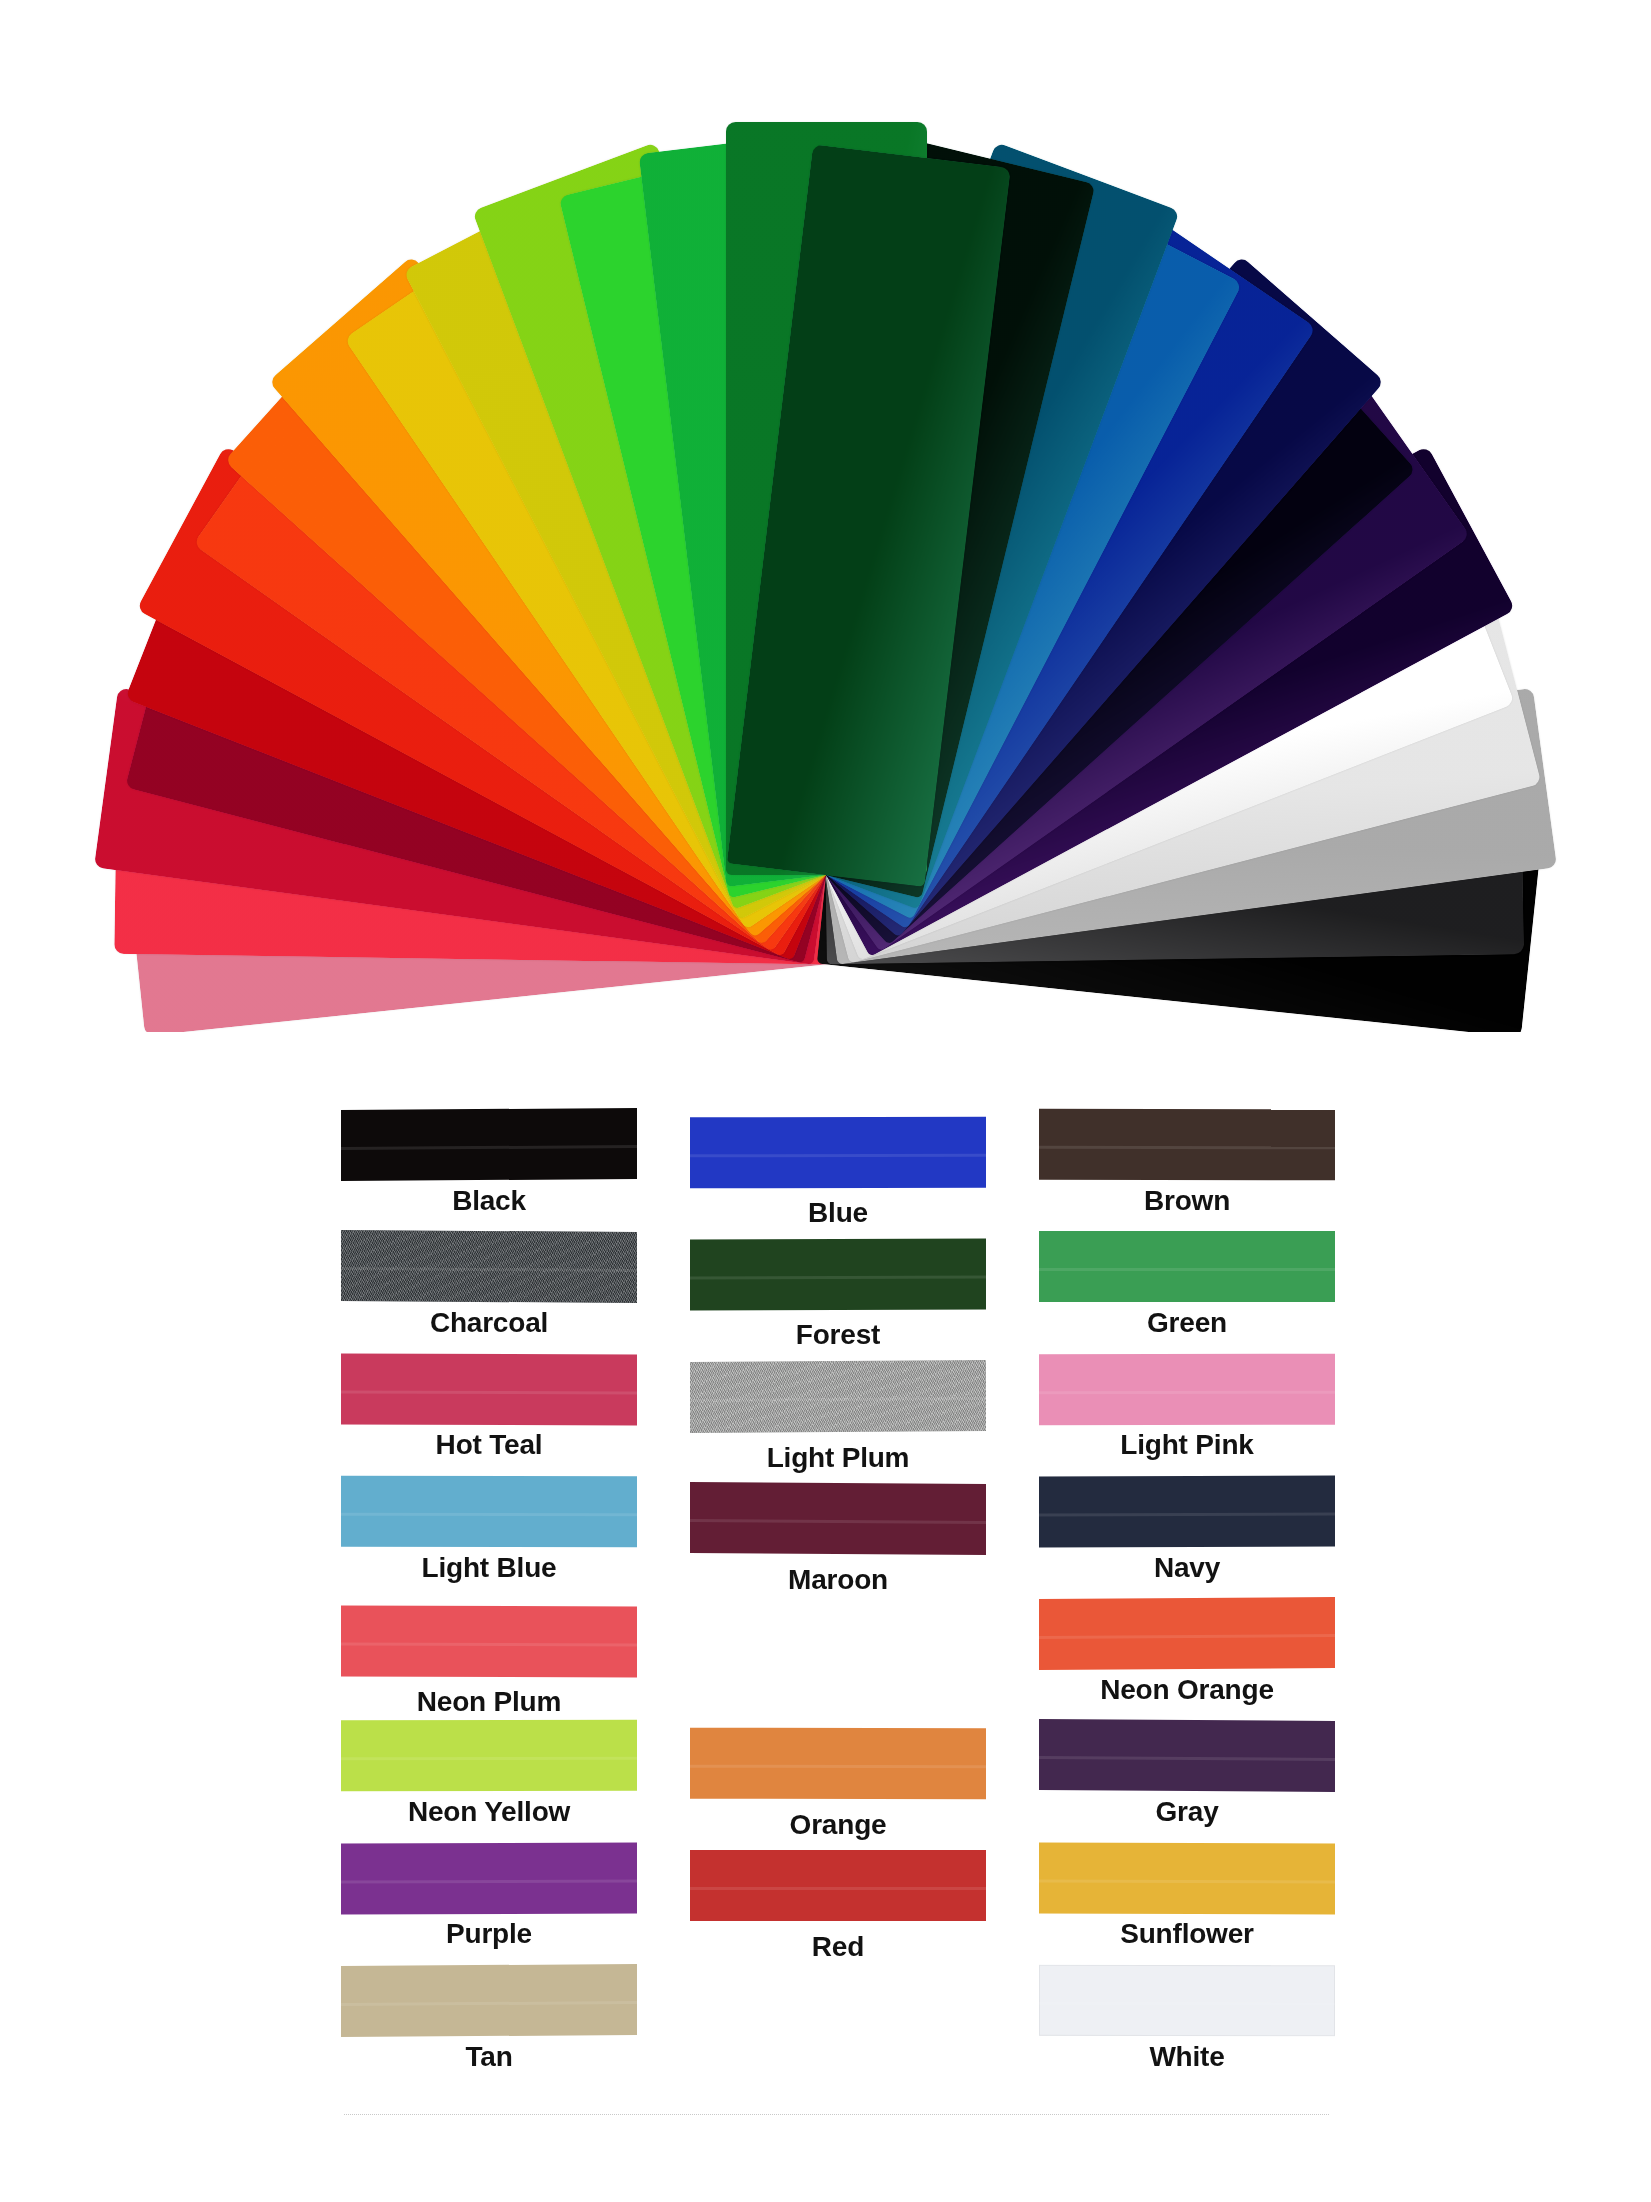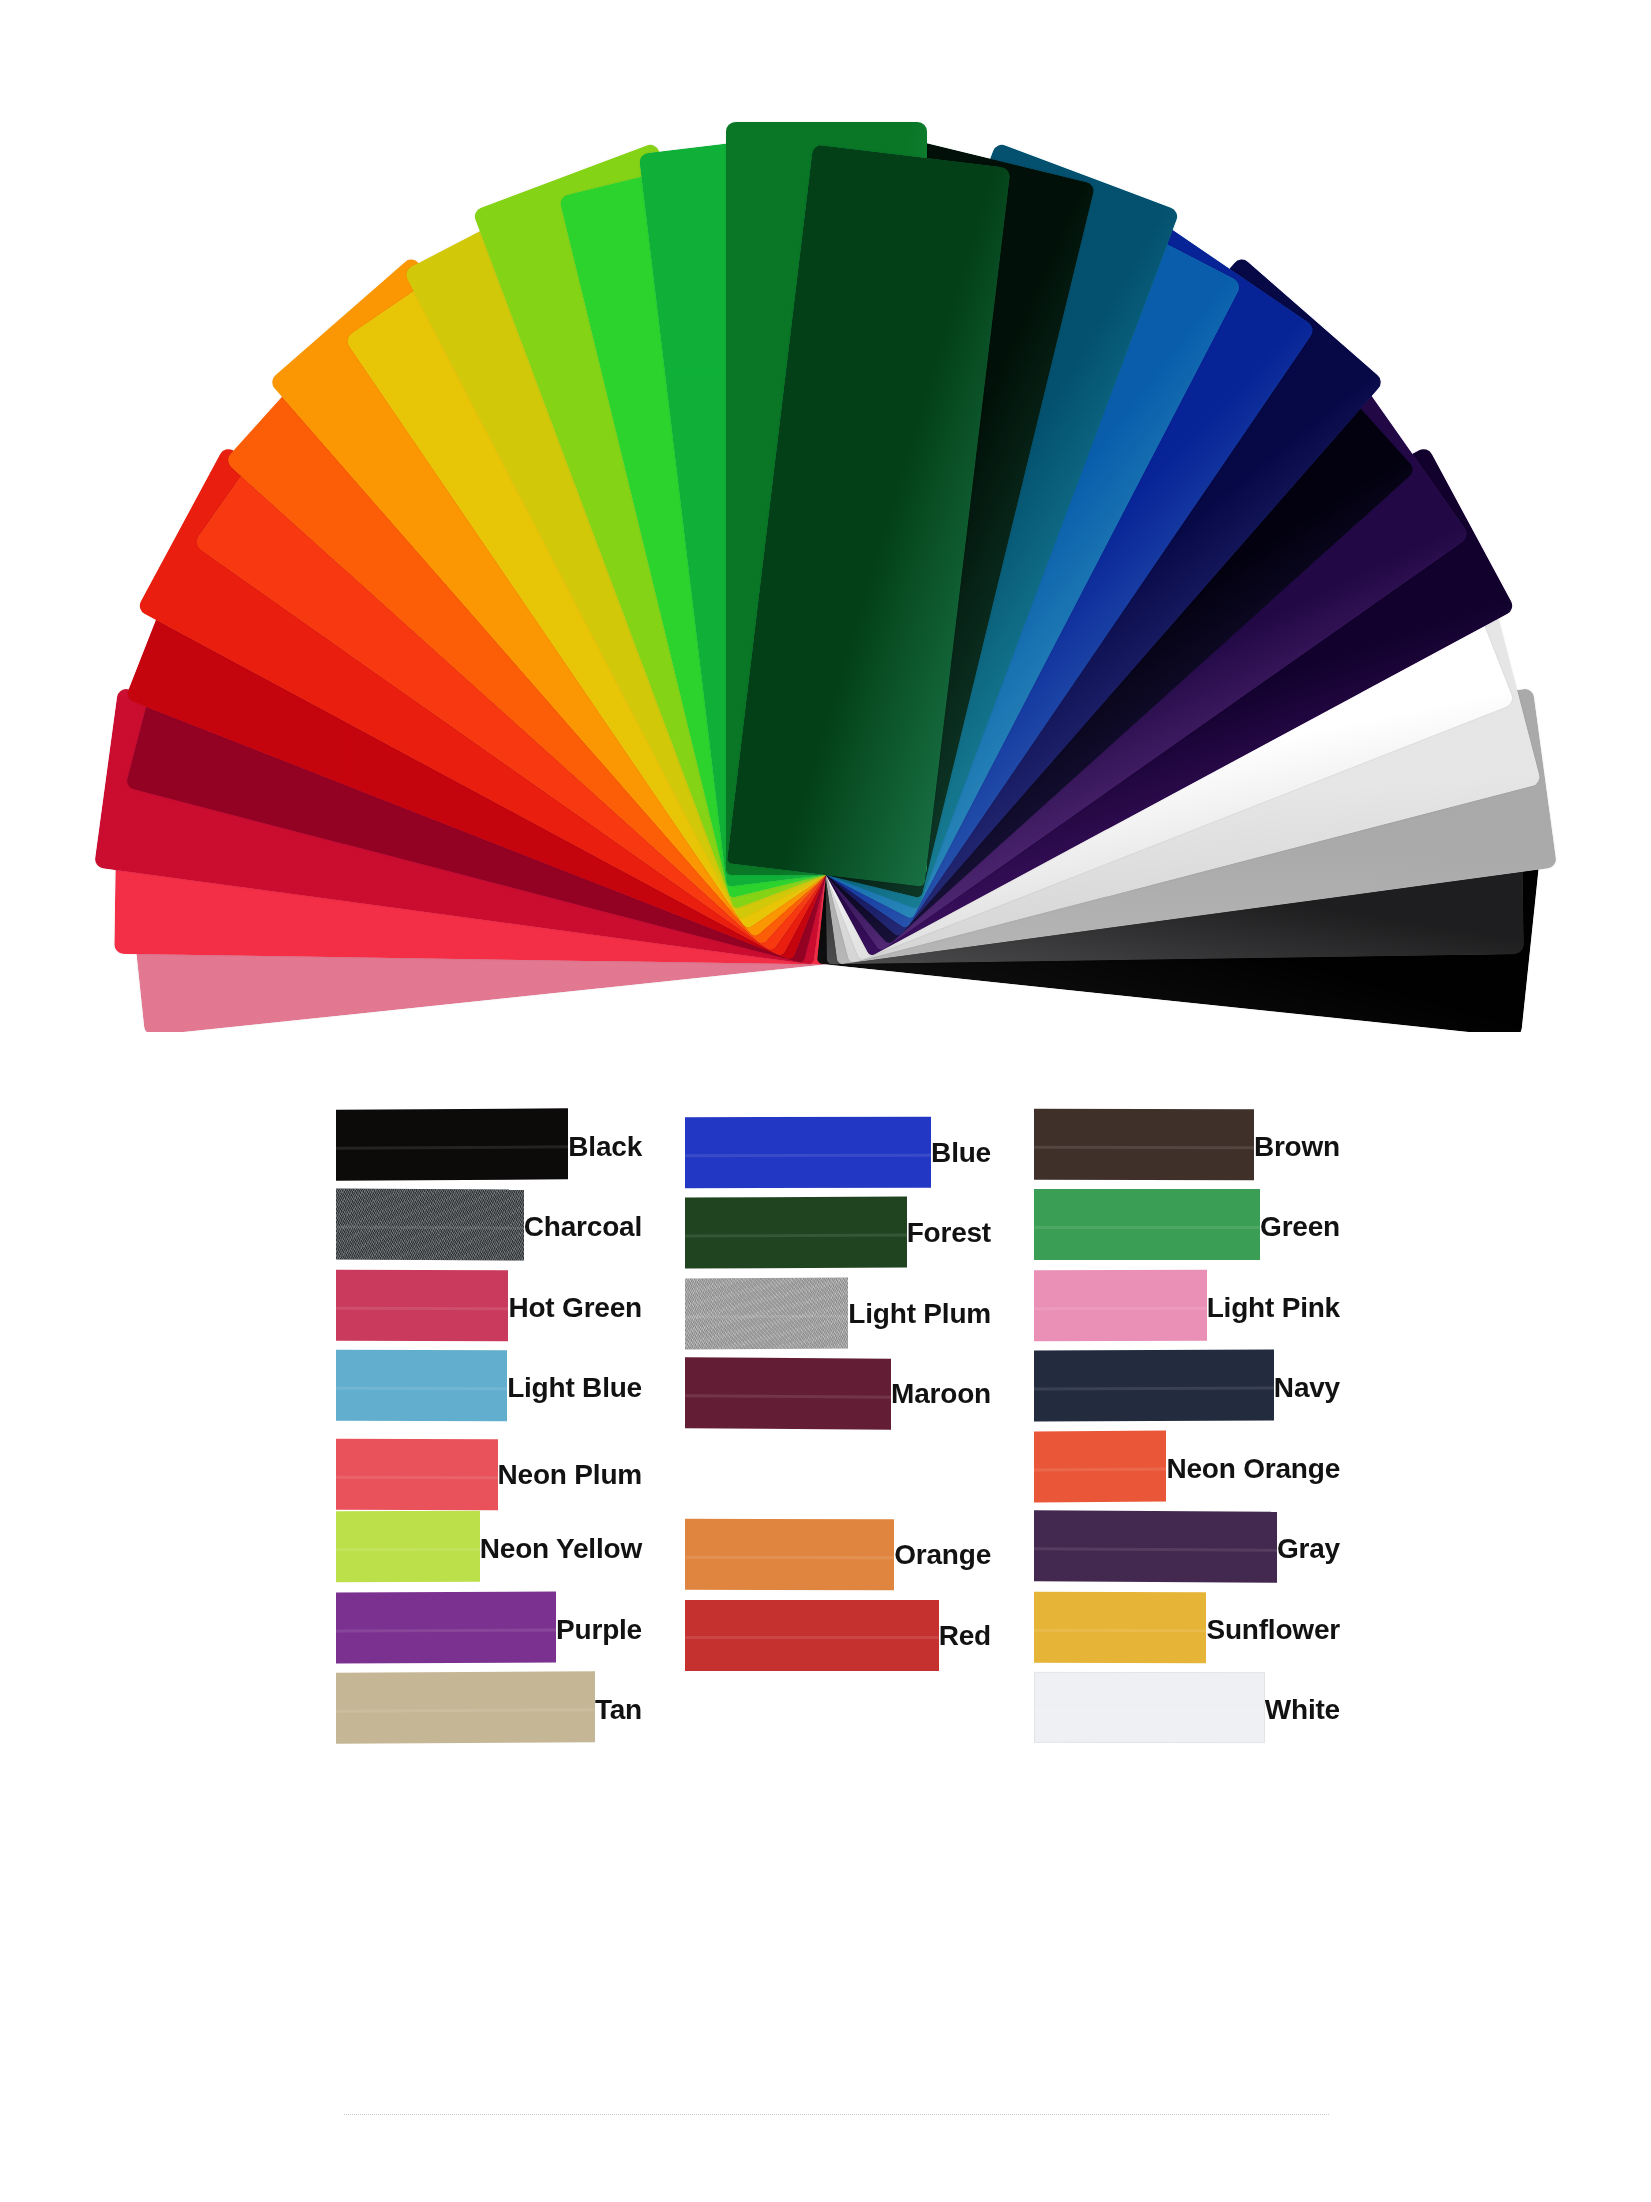--- a/index.html
+++ b/index.html
@@ -69,21 +69,21 @@
   }
   .swatch-row{
     display:flex;
     justify-content:space-between;
     align-items:flex-start;
     margin-bottom:1.9px;
   }
   .swatch-cell{
     width:306px;
     display:flex;
-    flex-direction:row;
+    flex-direction:column;
     align-items:center;
   }
   .swatch-chip{
     width:296px;
     height:71px;
     position:relative;
     overflow:hidden;
   }
   .swatch-chip::after{
     
@@ -192,21 +192,21 @@
         <div class="swatch-label">Forest</div>
       </div>
       <div class="swatch-cell col-2">
         <div class="swatch-chip" style="background: rgb(58, 158, 84); transform: skewY(0deg);"></div>
         <div class="swatch-label">Green</div>
       </div>
     </div>
     <div class="swatch-row">
       <div class="swatch-cell col-0">
         <div class="swatch-chip" style="background: rgb(201, 58, 93); transform: skewY(0.24deg);"></div>
-        <div class="swatch-label">Hot Green</div>
+        <div class="swatch-label">Hot Teal</div>
       </div>
       <div class="swatch-cell col-1">
         <div class="swatch-chip tex" style="background: rgb(168, 169, 168); transform: skewY(-0.36deg);"></div>
         <div class="swatch-label">Light Plum</div>
       </div>
       <div class="swatch-cell col-2">
         <div class="swatch-chip" style="background: rgb(234, 143, 182); transform: skewY(-0.12deg);"></div>
         <div class="swatch-label">Light Pink</div>
       </div>
     </div>

